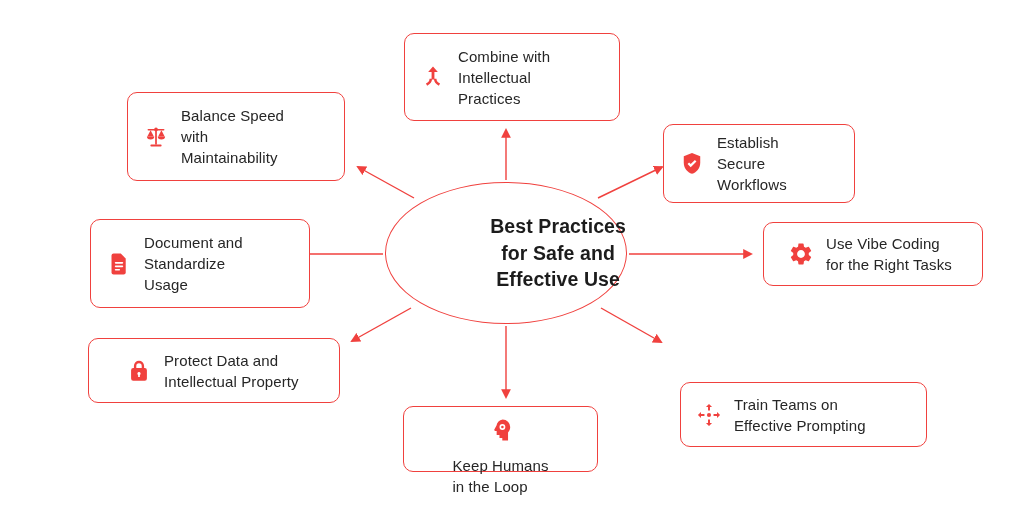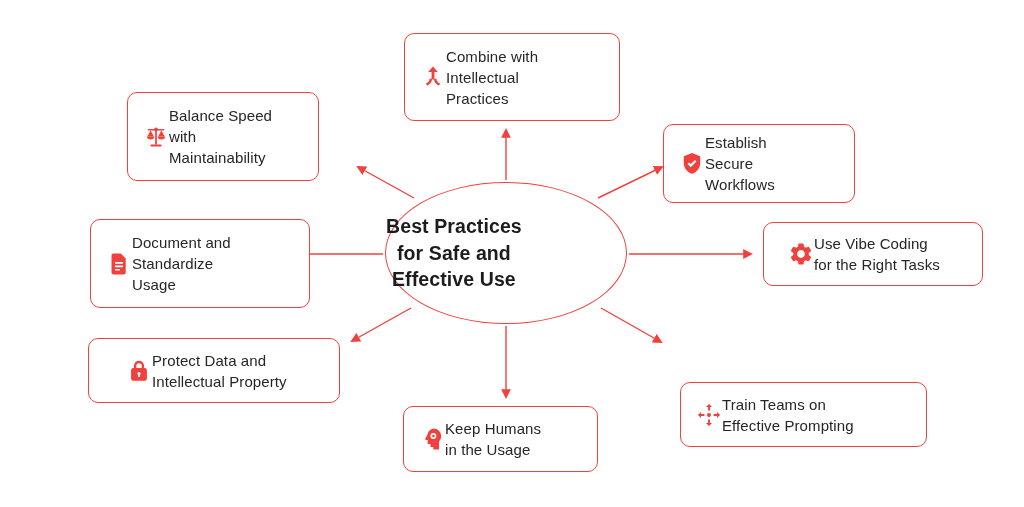--- a/index.html
+++ b/index.html
@@ -6,30 +6,30 @@
   :root { --accent:#f0413e; --text:#262626; --bg:#ffffff; }
   html,body { background:#fff; }
   body { font-family:"Liberation Sans","DejaVu Sans",sans-serif; }
   .canvas {
     position:relative; width:1024px; height:507px;
     background:var(--bg); overflow:hidden;
   }
   .connectors { position:absolute; left:0; top:0; pointer-events:none; }
   .connectors line { stroke:var(--accent); stroke-width:1.4; }
   .node {
-    position:absolute; display:flex; align-items:center; 
+    position:absolute; display:flex; align-items:center; gap:12px;
     padding:10px 15px; background:#fff;
     border:1.4px solid var(--accent); border-radius:10px;
   }
   .node .icon { flex:0 0 auto; width:26px; height:26px; }
   .node .icon svg { width:100%; height:100%; fill:var(--accent); }
   .label { font-size:15px; line-height:1.4; color:var(--text); font-weight:400; letter-spacing:.1px; }
   .label span { display:block; }
   .center-node {
-    position:absolute; display:flex; align-items:center; justify-content:flex-start;
+    position:absolute; display:flex; align-items:center; justify-content:flex-end;
     text-align:center; background:#fff;
     border:1.6px solid var(--accent); border-radius:50%;
   }
   .center-title { font-size:19.5px; font-weight:700; color:#1c1c1c; line-height:1.38; letter-spacing:.1px; }
   .center-title span { display:block; }
 </style>
 </head>
 <body>
 
 <div class="canvas">
@@ -66,21 +66,21 @@
         <path d="M12.9 13.6c0 2.8 1.5 4.9 4.5 6.4l1.1-2c-2.4-1.2-3.3-2.5-3.3-4.4h-2.3z"></path>
       </svg>
     </span>
     <div class="label">
       <span>Combine with</span>
       <span>Intellectual</span>
       <span>Practices</span>
     </div>
   </div>
 
-  <div class="node" style="left:127px; top:92px; width:192px; height:89px;">
+  <div class="node" style="left:127px; top:92px; width:218px; height:89px;">
     <span class="icon">
       <svg viewBox="0 0 24 24">
         <rect x="11.2" y="4" width="1.6" height="15"></rect>
         <rect x="6.8" y="19" width="10.4" height="1.8" rx="0.9"></rect>
         <rect x="4.2" y="4.6" width="15.6" height="1.5" rx="0.75"></rect>
         <circle cx="12" cy="5" r="1.7"></circle>
         <path d="M7 5.8L4 11.6h6L7 5.8z"></path>
         <path d="M3.6 11.6a3.4 2.8 0 0 0 6.8 0H3.6z"></path>
         <path d="M17 5.8l-3 5.8h6l-3-5.8z"></path>
         <path d="M13.6 11.6a3.4 2.8 0 0 0 6.8 0h-6.8z"></path>
@@ -156,27 +156,27 @@
         <path d="M12 1.8l2.8 2.8h-1.9v3.2h-1.8V4.6H9.2L12 1.8zM12 22.2l-2.8-2.8h1.9v-3.2h1.8v3.2h1.9L12 22.2zM1.8 12l2.8-2.8v1.9h3.2v1.8H4.6v1.9L1.8 12zM22.2 12l-2.8 2.8v-1.9h-3.2v-1.8h3.2V9.2L22.2 12z"></path>
         <circle cx="12" cy="12" r="1.9"></circle>
       </svg>
     </span>
     <div class="label">
       <span>Train Teams on</span>
       <span>Effective Prompting</span>
     </div>
   </div>
 
-  <div class="node" style="left:403px; top:406px; width:195px; height:66px;">
+  <div class="node" style="left:403px; top:406px; width:195px; height:66px;flex-direction:column;">
     <span class="icon">
       <svg viewBox="0 0 24 24">
         <path d="M13.5 2.3a7 7 0 0 1 7 7c0 1.9-.77 3.64-2 4.9v7.5h-5.3v-2.3h-2.6v-2.9H8v-3.6l-1.4-.05c-.66-.02-1.06-.73-.74-1.3l2-3.6a7 7 0 0 1 5.64-5.65z"></path>
         <circle fill="#fff" cx="13.3" cy="9.2" r="2.7"></circle>
         <circle cx="13.3" cy="9.2" r="1.2"></circle>
       </svg>
     </span>
     <div class="label">
       <span>Keep Humans</span>
-      <span>in the Usage</span>
+      <span>in the Loop</span>
     </div>
   </div>
 
 </div>
 
 </body></html>

